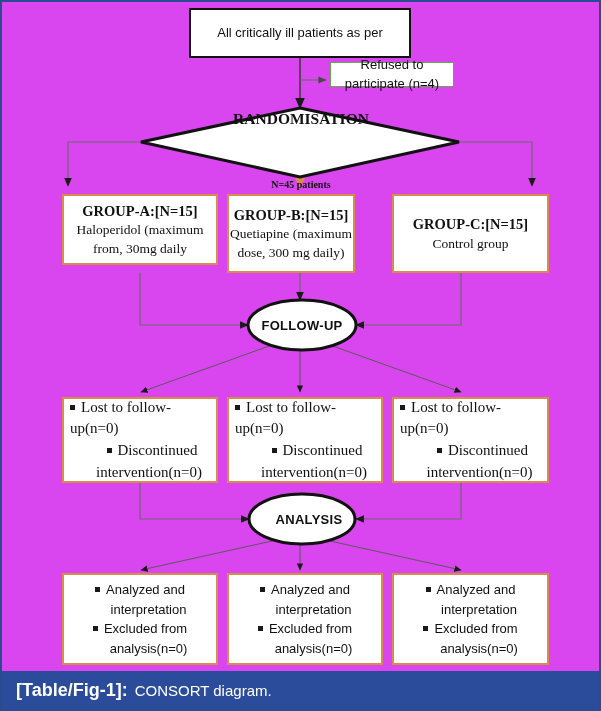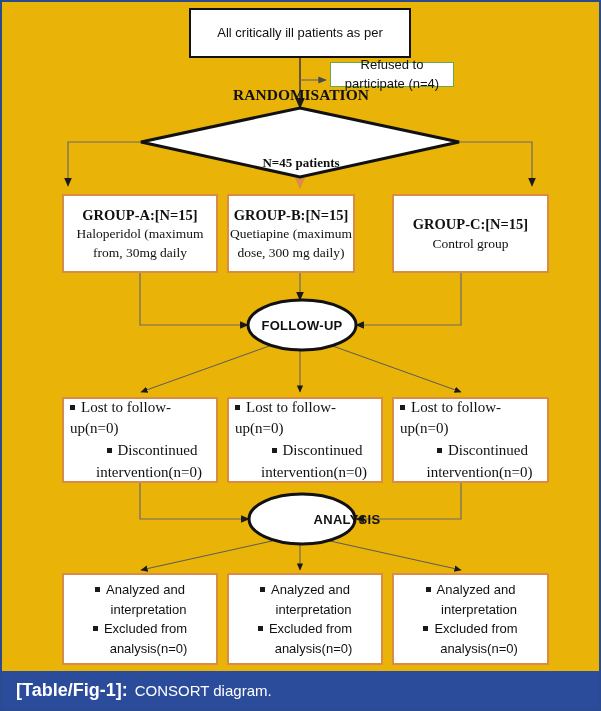--- a/index.html
+++ b/index.html
@@ -1,17 +1,17 @@
 <!DOCTYPE html>
 <html><head>
 <meta charset="utf-8">
 <style>
   html,body{margin:0;padding:0;background:#ffffff;}
   body{font-family:"Liberation Sans",sans-serif;}
-  #page{position:relative;width:601px;height:711px;overflow:hidden;background:#eab308;}
+  #page{position:relative;width:601px;height:711px;overflow:hidden;background:#d946ef;}
   #frame{position:absolute;left:0;top:0;width:601px;height:711px;
          border:2px solid #2b4b8f;box-sizing:border-box;}
   #canvas{position:absolute;left:0;top:0;width:601px;height:711px;}
   .cap-bar{position:absolute;left:2px;right:2px;bottom:2px;height:38px;
            background:#2b4b9b;display:flex;align-items:center;padding-left:14px;box-sizing:border-box;}
   .cap-bar .cap-tag{color:#ffffff;font-weight:bold;font-size:18px;font-family:"Liberation Sans",sans-serif;}
   .cap-bar .cap-txt{color:#ffffff;font-weight:normal;font-size:15px;margin-left:7px;font-family:"Liberation Sans",sans-serif;}
   
   .node{position:absolute;box-sizing:border-box;background:#ffffff;
         display:flex;flex-direction:column;align-items:center;justify-content:center;}
@@ -27,21 +27,21 @@
        vertical-align:middle;margin-right:6px;margin-bottom:2px;}
   .lost-row{font-family:"Liberation Serif",serif;font-size:15px;color:#111;line-height:1.45;}
   .lost-l1{text-align:left;padding-left:6px;}
   .lost-l2{text-align:center;padding-left:24px;}
   .lost-l3{text-align:center;padding-left:18px;}
   .ana-row{font-family:"Liberation Sans",sans-serif;font-size:13px;color:#111;line-height:1.5;text-align:left;}
   .ana-indent{padding-left:17px;}
   .ellipse-lbl{font-family:"Liberation Sans",sans-serif;font-weight:bold;font-size:13px;
                letter-spacing:.3px;color:#111;}
   .diamond-lbl-1{font-family:"Liberation Serif",serif;font-weight:bold;font-size:15.5px;color:#111;}
-  .diamond-lbl-2{font-family:"Liberation Serif",serif;font-weight:bold;font-size:13px;color:#111;margin-top:16px;}
+  .diamond-lbl-2{font-family:"Liberation Serif",serif;font-weight:bold;font-size:10px;color:#111;margin-top:16px;}
   .overlay{position:absolute;display:flex;flex-direction:column;
            align-items:center;justify-content:center;pointer-events:none;}
 </style>
 </head>
 <body>
 
 <div id="page">
 
   <div id="frame"></div>
 
@@ -92,26 +92,26 @@
 
   <div class="node black" style="left:189px;top:8px;width:222px;height:50px;">
     <span class="line sans-txt">All critically ill patients as per</span>
   </div>
 
   <div class="node green" style="left:330px;top:62px;width:124px;height:25px;">
     <span class="line sans-txt">Refused to</span>
     <span class="line sans-txt">participate (n=4)</span>
   </div>
 
-  <div class="overlay" style="left:190px;top:102px;width:222px;height:52px;gap:35px;">
+  <div class="overlay" style="left:190px;top:124px;width:222px;height:52px;gap:35px;">
     <span class="line diamond-lbl-1">RANDOMISATION</span>
     <span class="line diamond-lbl-2">N=45 patients</span>
   </div>
 
-  <div class="node orange" style="left:62px;top:194px;width:156px;height:79px;">
+  <div class="node orange" style="left:62px;top:194px;width:156px;height:71px;">
     <span class="line serif-bold">GROUP-A:[N=15]</span>
     <span class="line serif-txt">Haloperidol (maximum</span>
     <span class="line serif-txt">from, 30mg daily</span>
   </div>
 
   <div class="node orange" style="left:227px;top:194px;width:128px;height:79px;">
     <span class="line serif-bold">GROUP-B:[N=15]</span>
     <span class="line serif-txt">Quetiapine (maximum</span>
     <span class="line serif-txt">dose, 300 mg daily)</span>
   </div>
@@ -148,21 +148,21 @@
   <div class="node orange" style="left:392px;top:397px;width:157px;height:86px;">
     <div class="lost-row lost-l1">
       <span class="bsq"></span><span>Lost to follow-up(n=0)</span>
     </div>
     <div class="lost-row lost-l2">
       <span class="bsq"></span><span>Discontinued</span>
     </div>
     <div class="lost-row lost-l3">intervention(n=0)</div>
   </div>
 
-  <div class="overlay" style="left:249px;top:508px;width:120px;height:23px;margin-left:38px;">
+  <div class="overlay" style="left:249px;top:508px;width:120px;height:23px;">
     <span class="line ellipse-lbl">ANALYSIS</span>
   </div>
 
   <div class="node orange" style="left:62px;top:573px;width:156px;height:92px;">
     <div class="ana-row">
       <span class="bsq"></span><span>Analyzed and</span>
     </div>
     <div class="ana-row ana-indent">interpretation</div>
     <div class="ana-row">
       <span class="bsq"></span><span>Excluded from</span>

